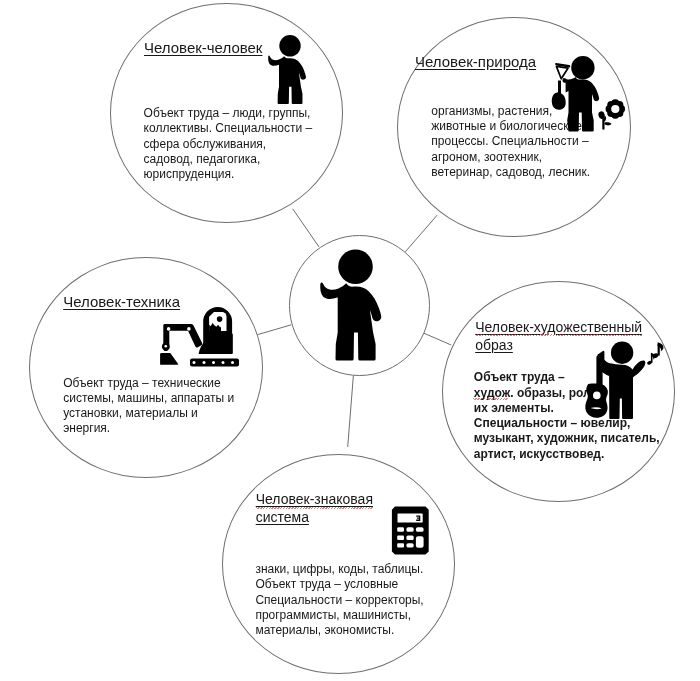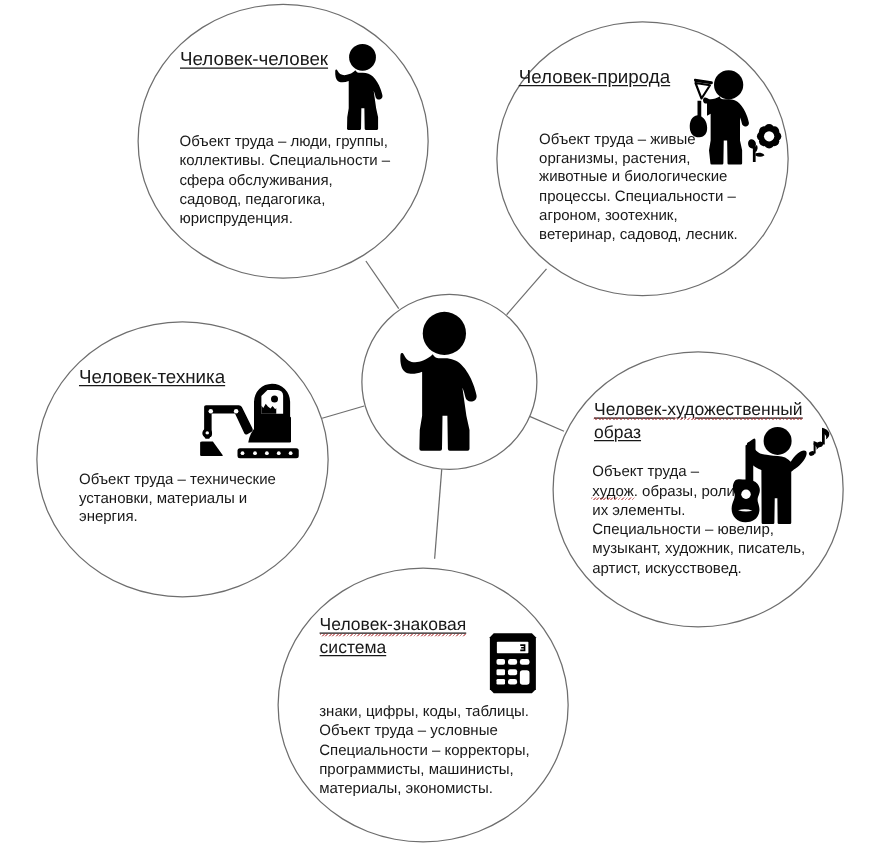--- a/index.html
+++ b/index.html
@@ -78,21 +78,20 @@
           c0.75-0.1,1.2,0.45,1.65,1.4 c1.0,2.1,2.2,3.6,3.6,4.5
           c3.2,2.0,7.4,1.9,11.8,0.1 c3.0-1.2,5.6-3.0,7.7-5.1
           C28.7,41.5,31.8,40.6,35.8,40.6 Z"></path>
       </g>
     </svg>
   </div>
 
   <div class="bubble" style="left:397.1px;top:17.3px;width:233.8px;height:220.2px;"></div>
   <div class="title" style="left:415px;top:54px;text-decoration:underline;">Человек-природа</div>
   <div class="body" style="left:431.3px;top:103.9px;">
-    <div>Объект труда – живые</div>
     <div>организмы, растения,</div>
     <div>животные и биологические</div>
     <div>процессы. Специальности –</div>
     <div>агроном, зоотехник,</div>
     <div>ветеринар, садовод, лесник.</div>
   </div>
   <div class="ico" style="left:550px;top:52px;width:80px;height:84px;">
     <svg viewBox="0 0 80 84" width="80" height="84">
       <g fill="#000">
         <circle cx="32.9" cy="15.8" r="11.7"></circle>
@@ -136,20 +135,21 @@
           <path d="M53.6,68.9 c-0.4,-2.2 0.3,-4.3 1.9,-5.0 c1.0,1.7 0.7,4.0 -0.7,5.6 Z"></path>
         </g>
       </g>
     </svg>
   </div>
 
   <div class="bubble" style="left:29.1px;top:257.3px;width:233.8px;height:221.2px;"></div>
   <div class="title" style="left:63.2px;top:293.8px;">Человек-техника</div>
   <div class="body" style="left:63.2px;top:375.5px;">
     <div>Объект труда – технические</div>
+    <div>системы, машины, аппараты и</div>
     <div>установки, материалы и</div>
     <div>энергия.</div>
   </div>
   <div class="ico" style="left:158px;top:304px;width:84px;height:64px;">
     <svg viewBox="0 0 84 64" width="84" height="64">
       <g fill="#000">
         <path d="M6.8,20.1 L33.0,20.1
           q1.6,0 2.5,1.4 L44.0,38.8 q0.9,1.6 -0.7,2.5 l-3.4,2.0
           q-1.6,0.9 -2.5,-0.7 L30.0,26.8 L11.3,26.8 L11.3,44.3
           q0,1.3 -1.3,1.3 L6.6,45.6 q-1.3,0 -1.3,-1.3 L5.3,21.4
@@ -185,21 +185,21 @@
         </g>
       </g>
     </svg>
   </div>
 
   <div class="bubble" style="left:441.5px;top:281.3px;width:233.8px;height:221.2px;"></div>
   <div class="title sm" style="left:475.2px;top:317.6px;">
     <span>Человек-художественный</span><br>
     <span>образ</span>
   </div>
-  <div class="body" style="left:473.8px;top:370.3px;">
+  <div class="body" style="left:473.8px;top:370.3px;font-weight:bold;">
     <div>Объект труда –</div>
     <div>худож. образы, роли,</div>
     <div>их элементы.</div>
     <div>Специальности – ювелир,</div>
     <div>музыкант, художник, писатель,</div>
     <div>артист, искусствовед.</div>
   </div>
   <div class="ico" style="left:580px;top:338px;width:86px;height:82px;">
     <svg viewBox="0 0 86 82" width="86" height="82">
       <g fill="#000">

